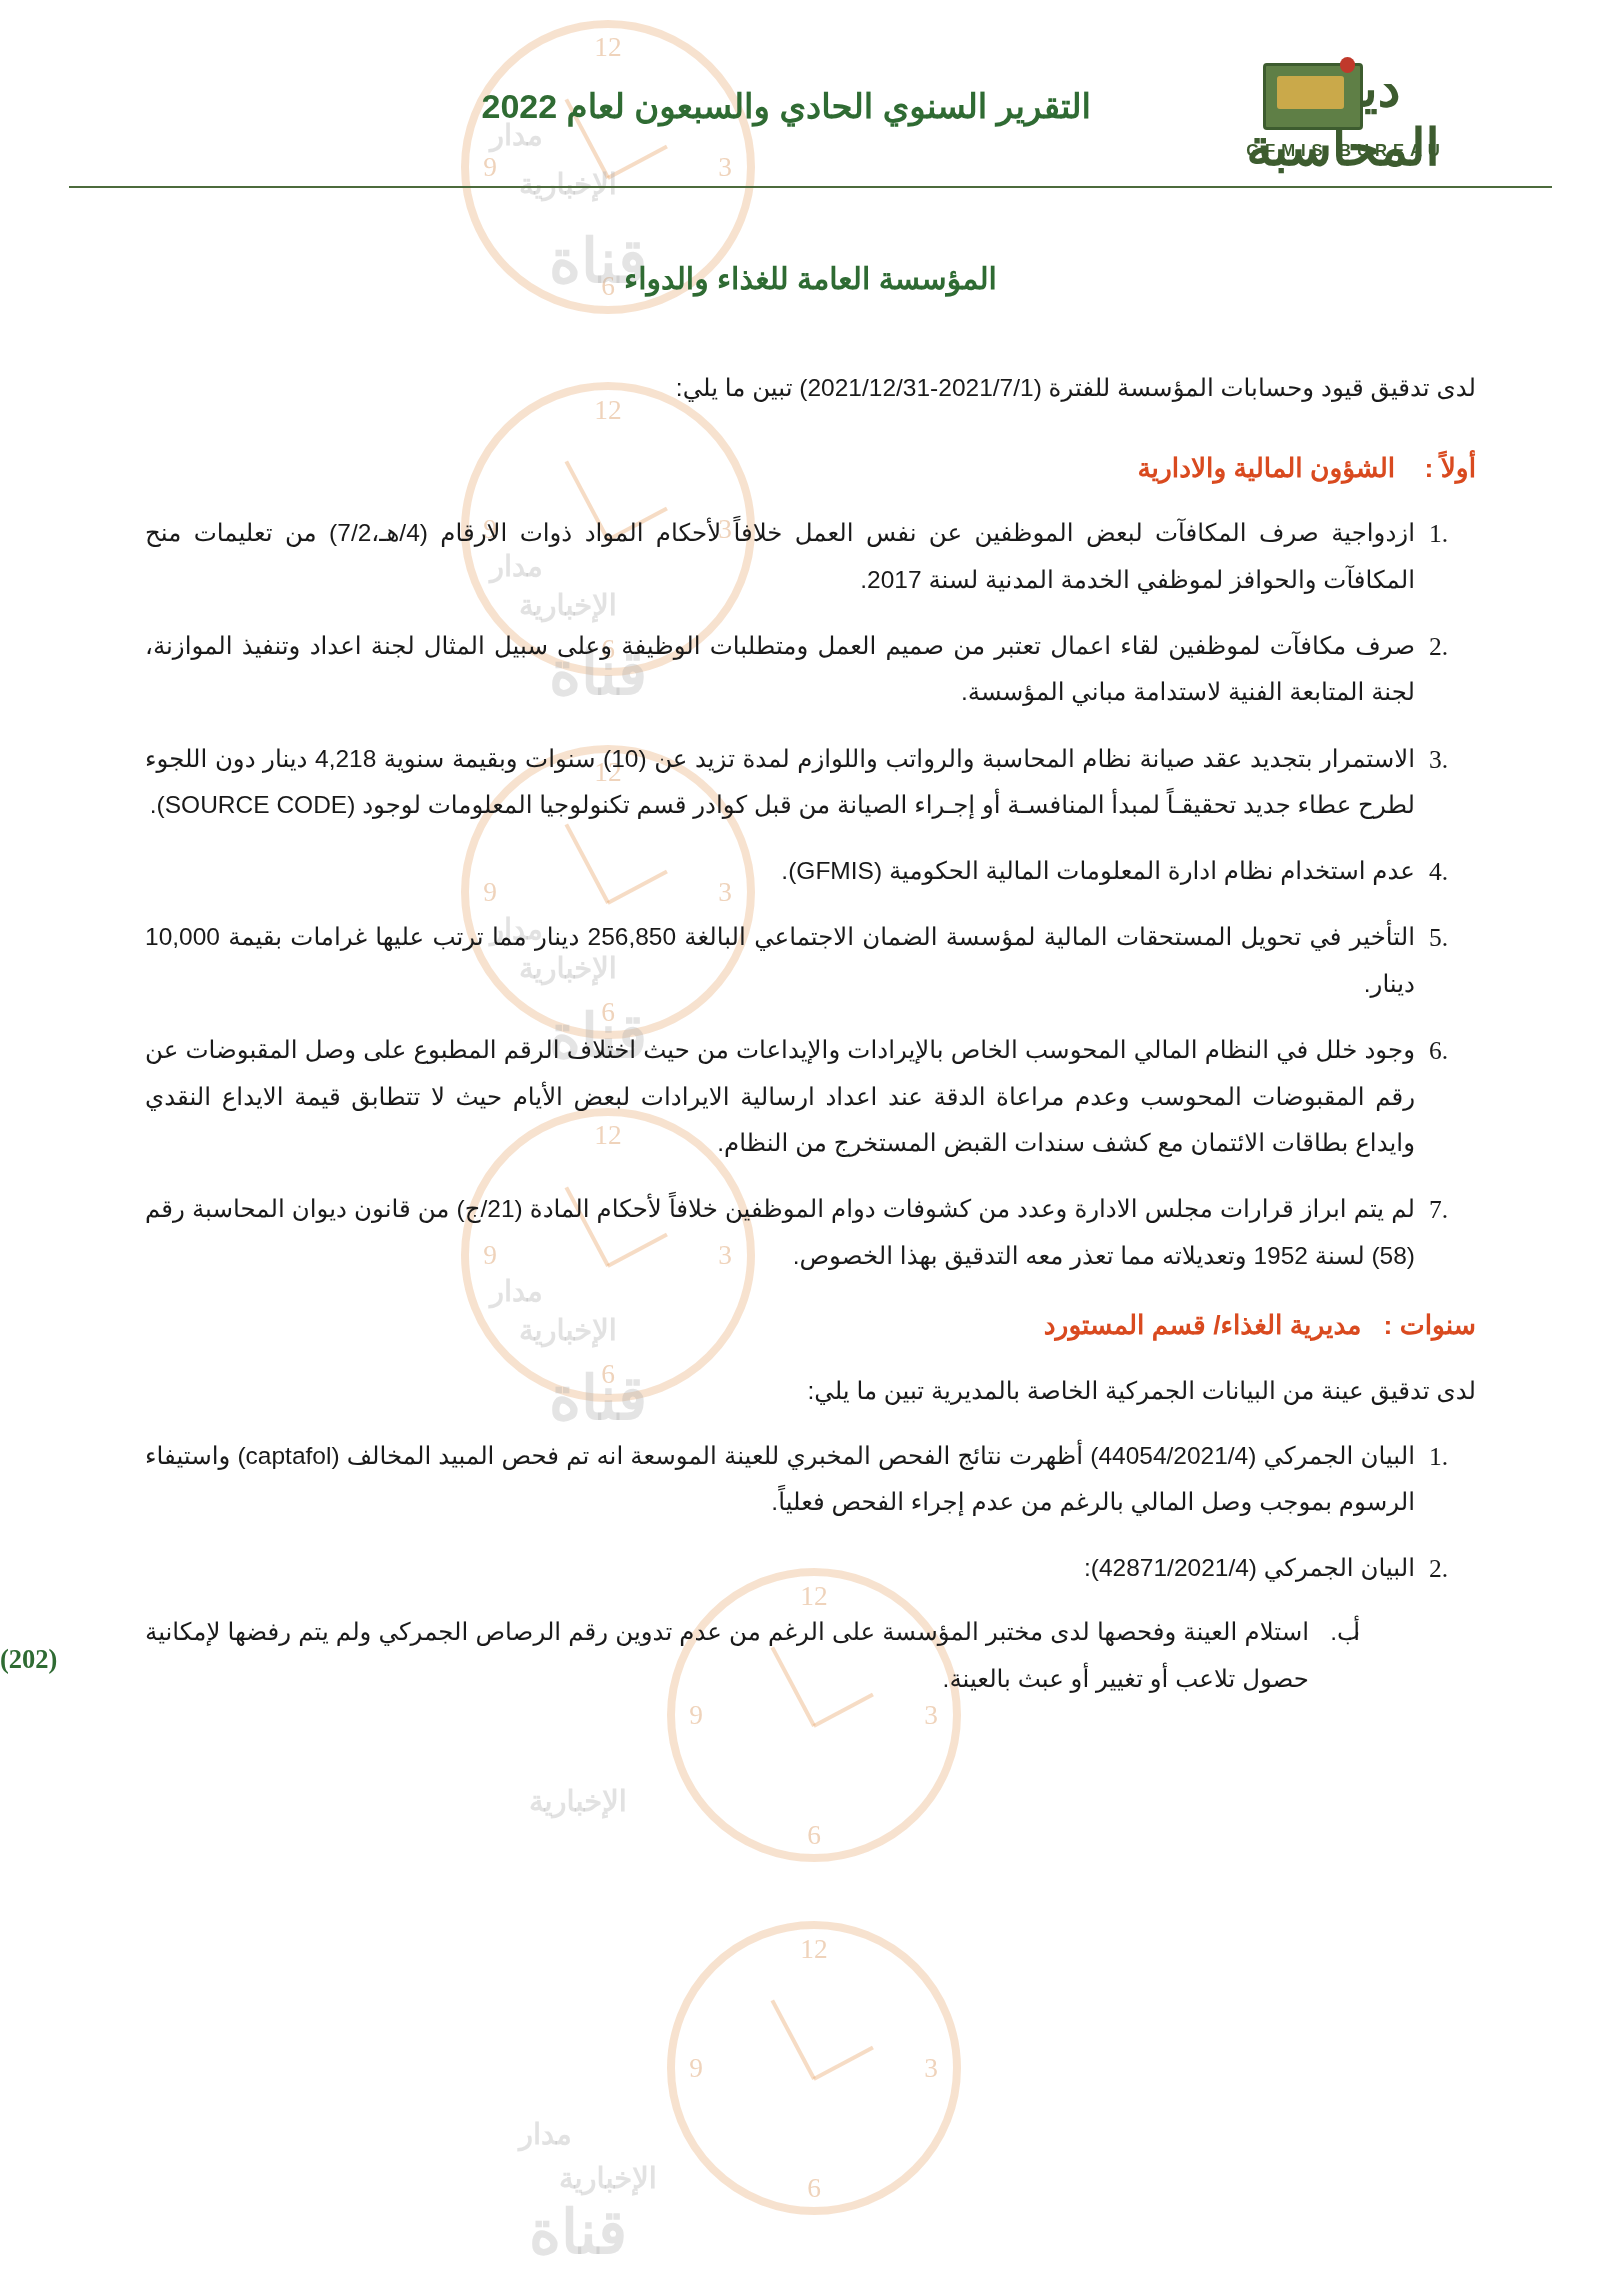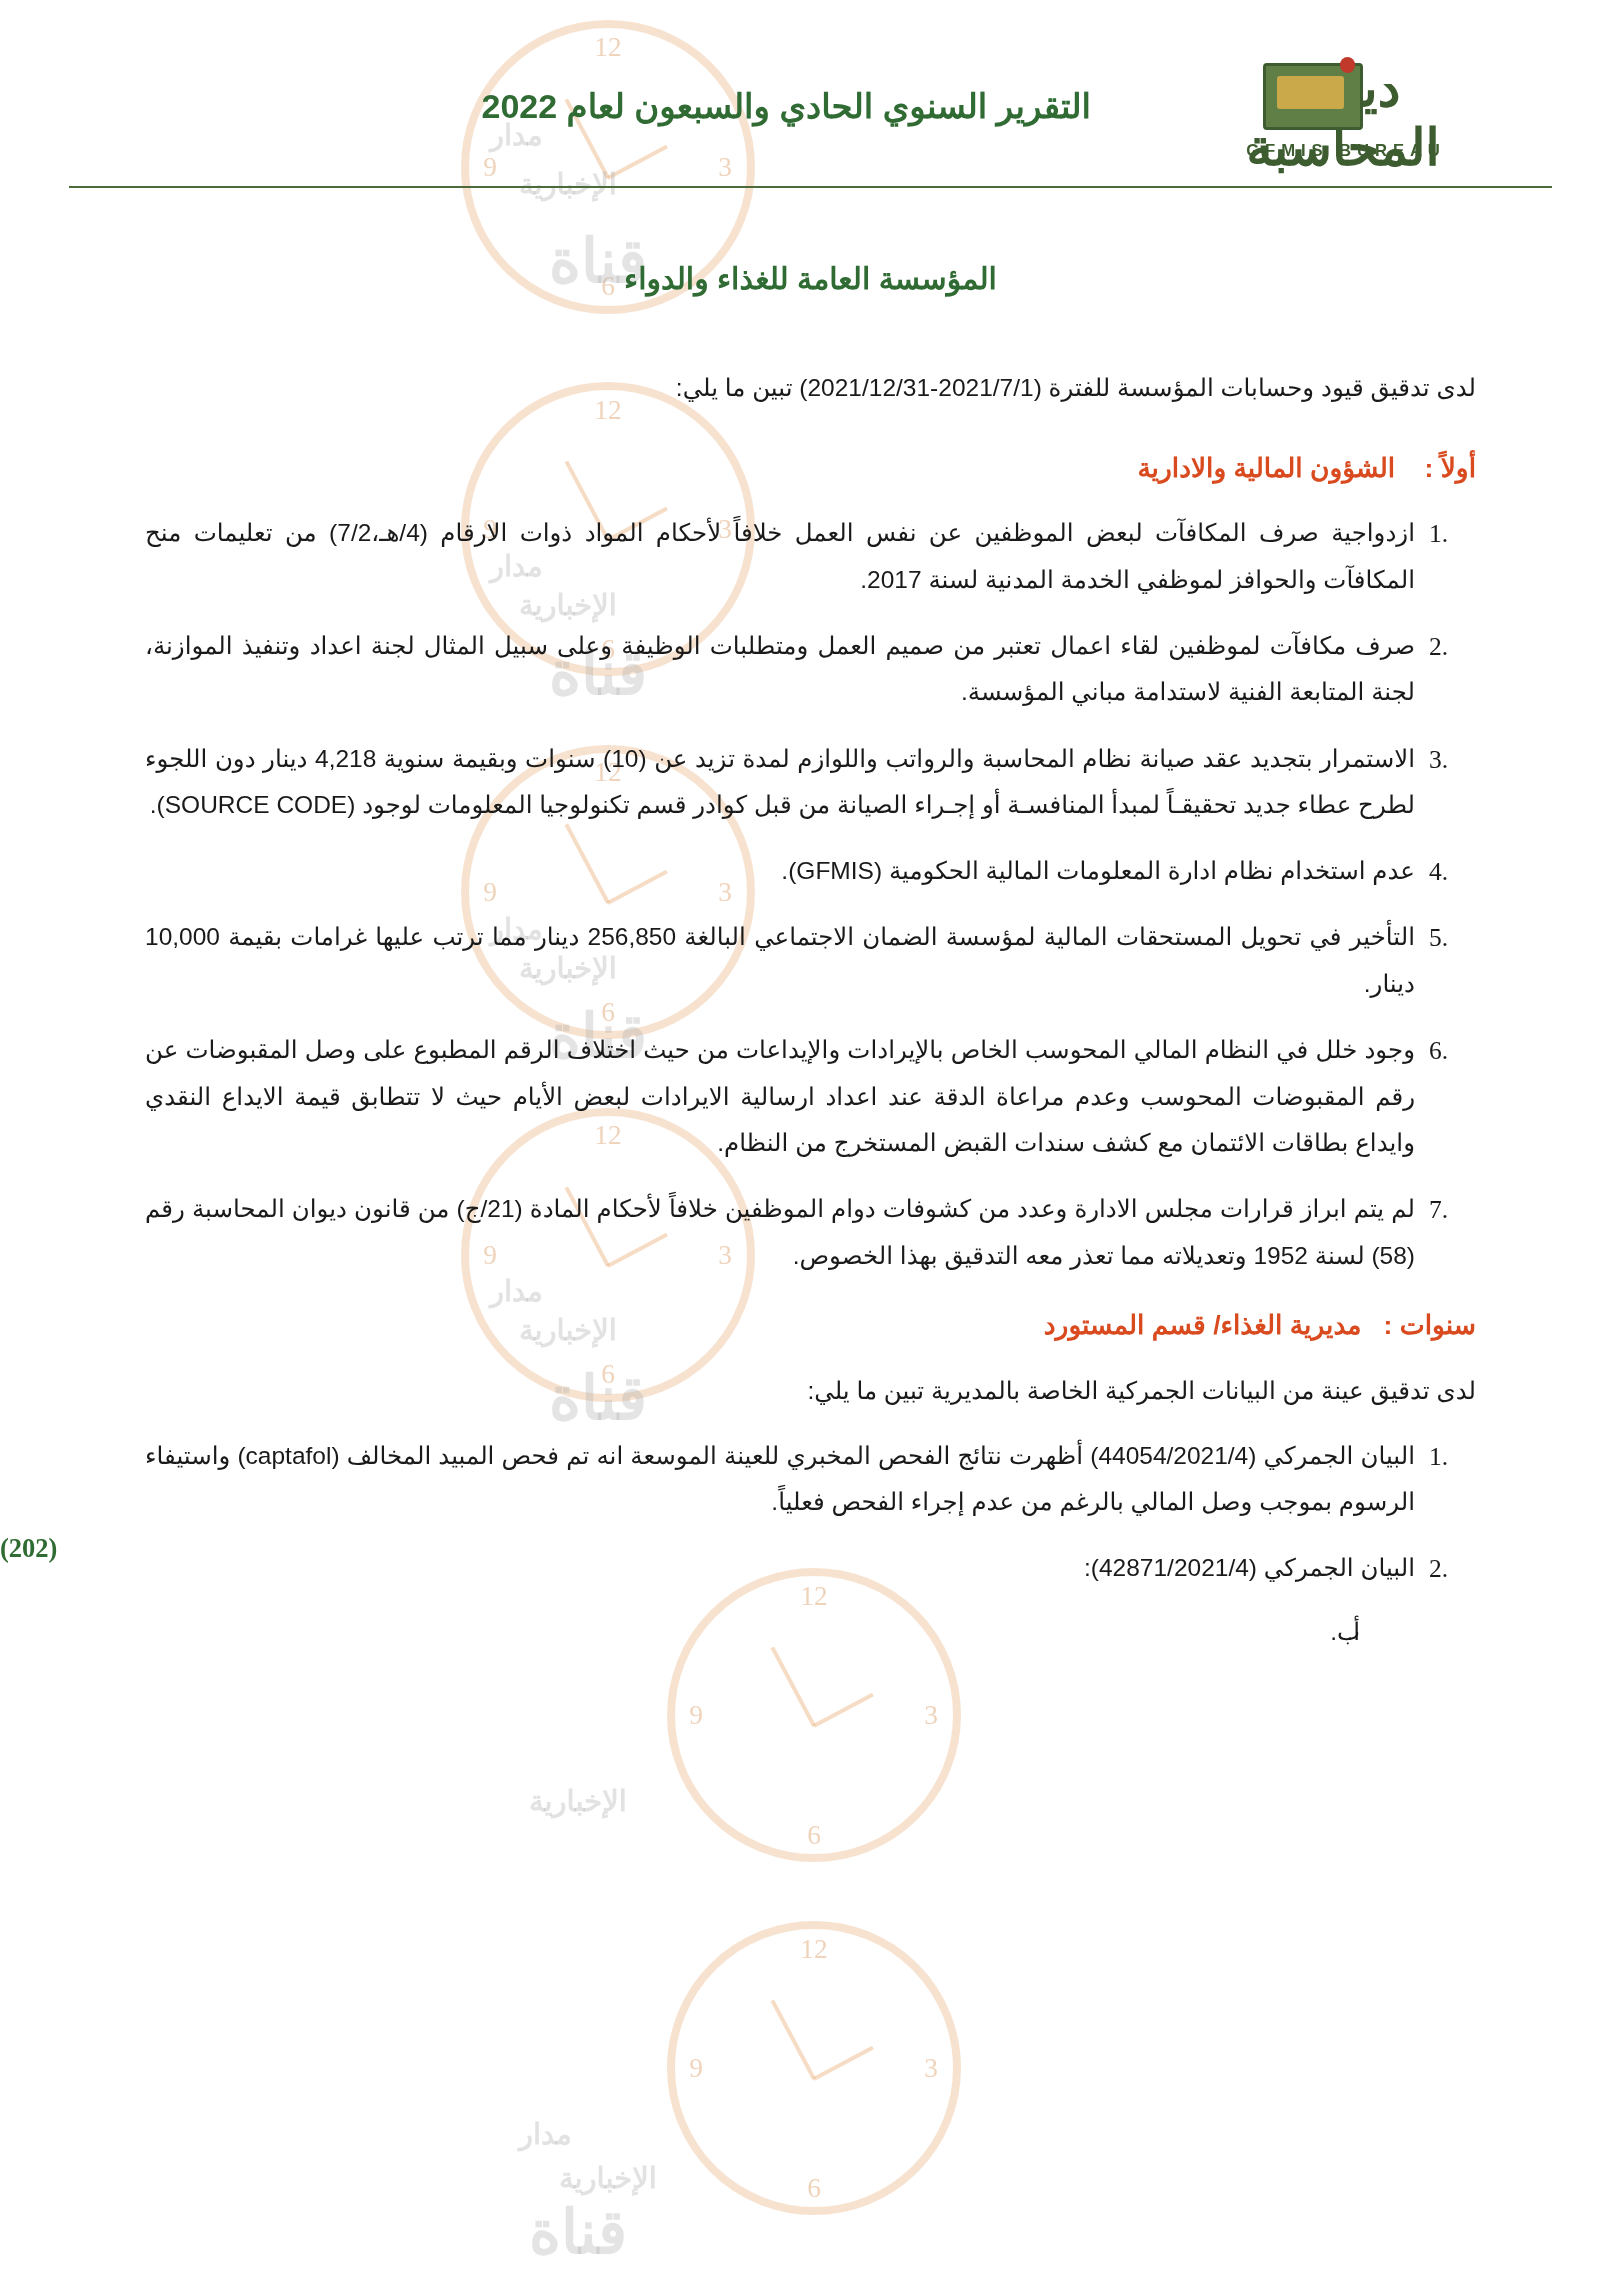--- a/index.html
+++ b/index.html
@@ -394,20 +394,21 @@
       </li>
       <li>
         <span class="marker">.2</span>
         <span>البيان الجمركي (42871/2021/4):</span>
         <ul class="sub-list">
           <li>
             <span class="marker">أ.</span>
           </li>
           <li>
             <span class="marker">ب.</span>
+            <span>استلام العينة وفحصها لدى مختبر المؤسسة على الرغم من عدم تدوين رقم الرصاص الجمركي ولم يتم رفضها لإمكانية حصول تلاعب أو تغيير أو عبث بالعينة.</span>
           </li>
         </ul>
       </li>
     </ol>
 
   </div>
 
   <div class="page-number">(202)</div>
 </div>
 

